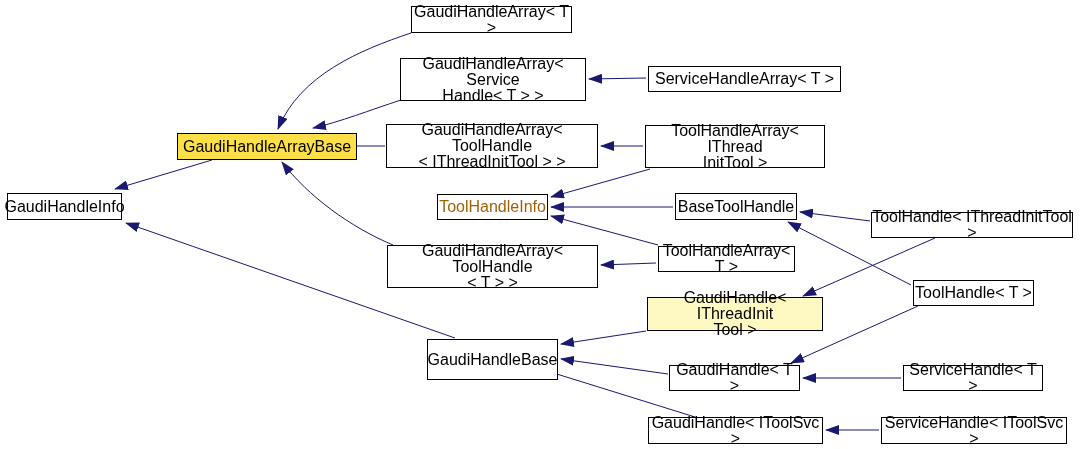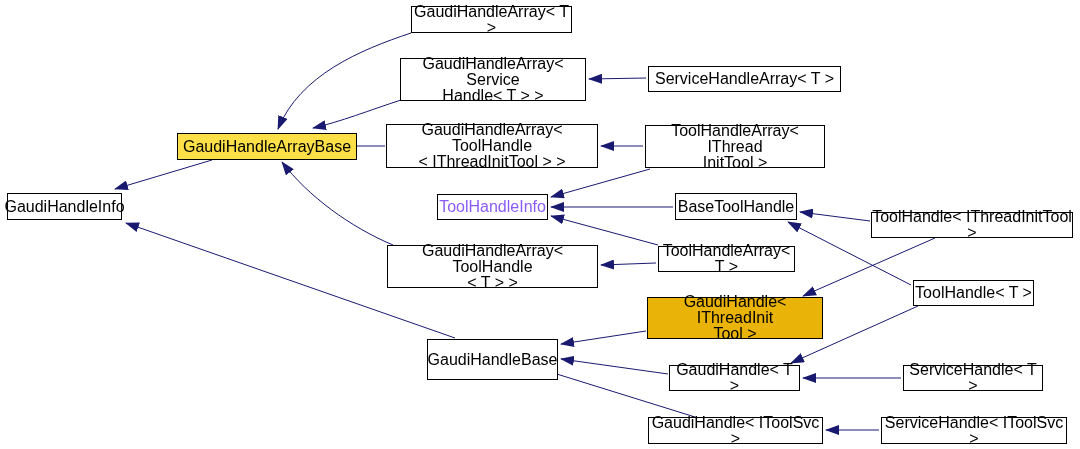--- a/index.html
+++ b/index.html
@@ -84,40 +84,40 @@
       <span class="node-label">GaudiHandleArray&lt; ToolHandle
 &lt; IThreadInitTool &gt; &gt;</span>
     </div>
     <div class="node" style="left: 645px; top: 125px; width: 180px; height: 43px; border-color: rgb(0, 0, 0); background: rgb(255, 255, 255); color: rgb(0, 0, 0);">
       <span class="node-label">ToolHandleArray&lt; IThread
 InitTool &gt;</span>
     </div>
     <div class="node" style="left: 7px; top: 193px; width: 115px; height: 27px; border-color: rgb(0, 0, 0); background: rgb(255, 255, 255); color: rgb(0, 0, 0);">
       <span class="node-label">GaudiHandleInfo</span>
     </div>
-    <div class="node" style="left: 437px; top: 194px; width: 111px; height: 26px; border-color: rgb(0, 0, 0); background: rgb(255, 255, 255); color: #8b5cf6;">
+    <div class="node" style="left: 437px; top: 194px; width: 111px; height: 26px; border-color: rgb(0, 0, 0); background: rgb(255, 255, 255); color: #a16207;">
       <span class="node-label">ToolHandleInfo</span>
     </div>
     <div class="node" style="left: 675px; top: 193px; width: 122px; height: 27px; border-color: rgb(0, 0, 0); background: rgb(255, 255, 255); color: rgb(0, 0, 0);">
       <span class="node-label">BaseToolHandle</span>
     </div>
     <div class="node" style="left: 871px; top: 212px; width: 202px; height: 26px; border-color: rgb(0, 0, 0); background: rgb(255, 255, 255); color: rgb(0, 0, 0);">
       <span class="node-label">ToolHandle&lt; IThreadInitTool &gt;</span>
     </div>
     <div class="node" style="left: 387px; top: 245px; width: 211px; height: 43px; border-color: rgb(0, 0, 0); background: rgb(255, 255, 255); color: rgb(0, 0, 0);">
       <span class="node-label">GaudiHandleArray&lt; ToolHandle
 &lt; T &gt; &gt;</span>
     </div>
     <div class="node" style="left: 658px; top: 246px; width: 137px; height: 26px; border-color: rgb(0, 0, 0); background: rgb(255, 255, 255); color: rgb(0, 0, 0);">
       <span class="node-label">ToolHandleArray&lt; T &gt;</span>
     </div>
     <div class="node" style="left: 913px; top: 280px; width: 121px; height: 26px; border-color: rgb(0, 0, 0); background: rgb(255, 255, 255); color: rgb(0, 0, 0);">
       <span class="node-label">ToolHandle&lt; T &gt;</span>
     </div>
-    <div class="node" style="left: 647px; top: 297px; width: 176px; height: 42px; border-color: rgb(0, 0, 0); background: #eab308; color: rgb(0, 0, 0);">
+    <div class="node" style="left: 647px; top: 297px; width: 176px; height: 34px; border-color: rgb(0, 0, 0); background: #fef9c3; color: rgb(0, 0, 0);">
       <span class="node-label">GaudiHandle&lt; IThreadInit
 Tool &gt;</span>
     </div>
     <div class="node" style="left: 427px; top: 339px; width: 131px; height: 41px; border-color: rgb(0, 0, 0); background: rgb(255, 255, 255); color: rgb(0, 0, 0);">
       <span class="node-label">GaudiHandleBase</span>
     </div>
     <div class="node" style="left: 669px; top: 365px; width: 131px; height: 26px; border-color: rgb(0, 0, 0); background: rgb(255, 255, 255); color: rgb(0, 0, 0);">
       <span class="node-label">GaudiHandle&lt; T &gt;</span>
     </div>
     <div class="node" style="left: 903px; top: 365px; width: 140px; height: 26px; border-color: rgb(0, 0, 0); background: rgb(255, 255, 255); color: rgb(0, 0, 0);">

